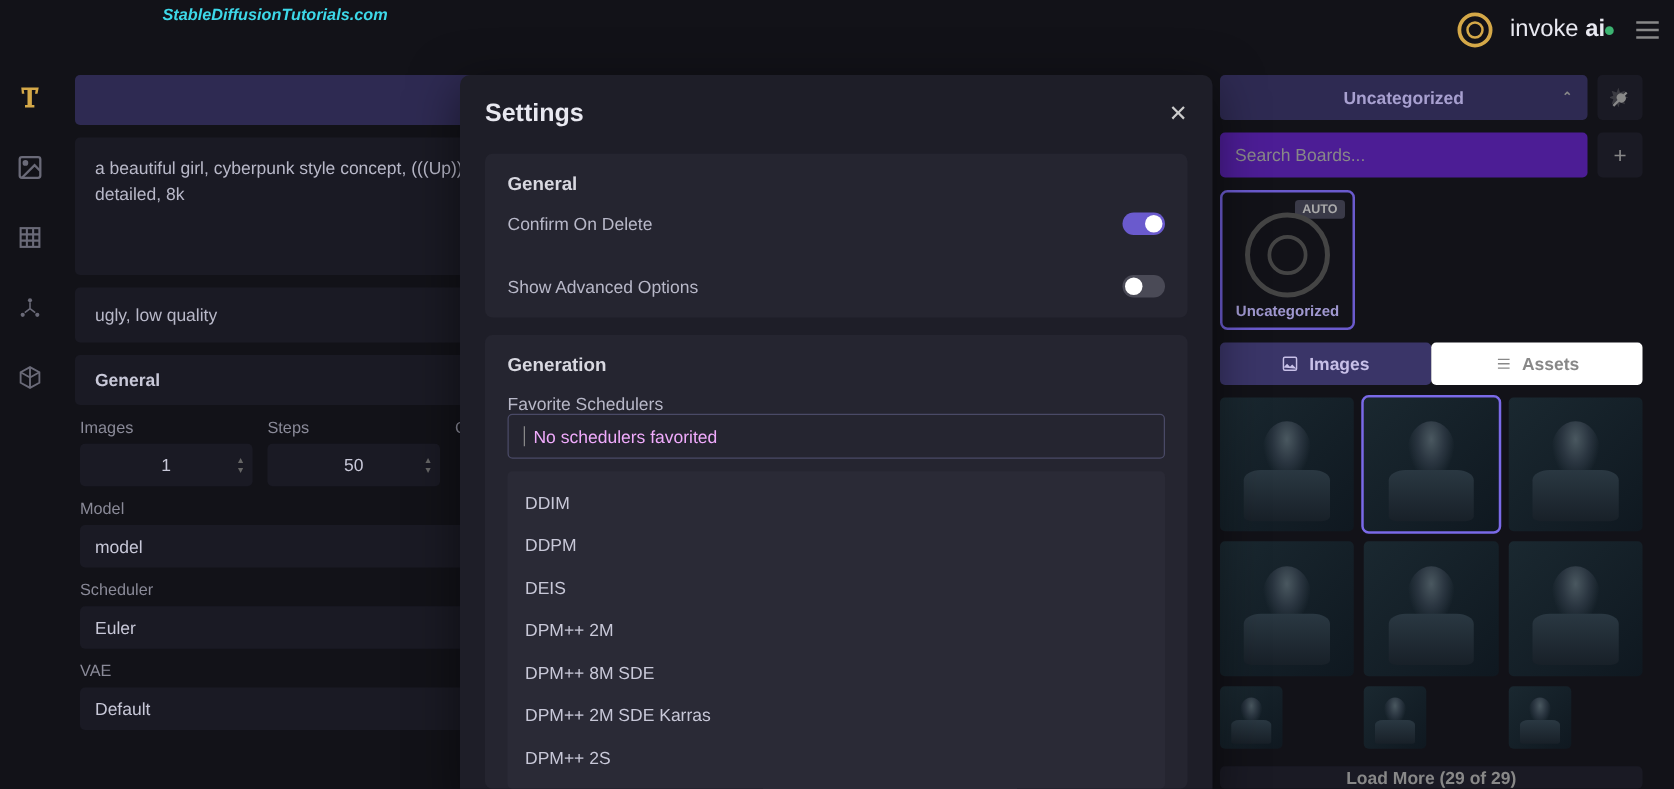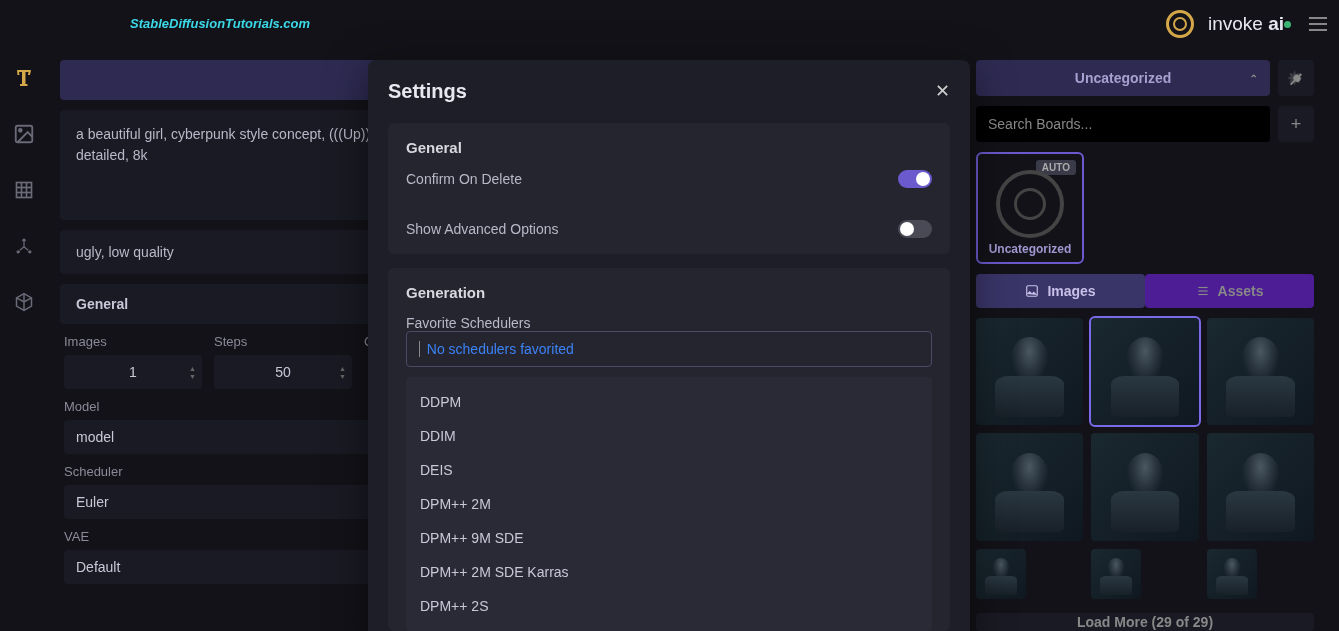--- a/index.html
+++ b/index.html
@@ -1,17 +1,17 @@
 <!DOCTYPE html>
 <html><head>
 <meta charset="utf-8">
 <style>
 *{box-sizing:border-box;margin:0;padding:0;font-family:-apple-system,BlinkMacSystemFont,"Segoe UI",sans-serif}
 body{background:#121218;color:#c8c8d0;width:1339px;height:631px;overflow:hidden;position:relative;font-size:14px}
-.watermark{position:absolute;top:16px;left:130px;color:#3dd8e8;font-weight:700;font-size:13px;z-index:100;font-style:italic}
+.watermark{position:absolute;top:4px;left:130px;color:#3dd8e8;font-weight:700;font-size:13px;z-index:100;font-style:italic}
 .header{height:48px;display:flex;align-items:center;padding:0 12px;justify-content:flex-end}
 .header-left{display:flex;align-items:center;gap:14px}
 .logo-icon{width:28px;height:28px;border-radius:50%;border:3px solid #d4a848;position:relative}
 .logo-icon::after{content:"";position:absolute;top:50%;left:50%;transform:translate(-50%,-50%);width:10px;height:10px;border-radius:50%;border:2px solid #d4a848}
 .brand{font-size:19px;color:#e8e8f0}
 .brand b{font-weight:700}
 .header-right{display:flex;align-items:center;gap:18px}
 .status-dot{width:7px;height:7px;border-radius:50%;background:#3cb371}
 .menu-icon{display:flex;flex-direction:column;gap:4px;cursor:pointer}
 .menu-icon span{width:18px;height:2px;background:#888}
@@ -35,29 +35,29 @@
 .model-col{flex:1}
 .vae-row{display:flex;gap:12px;padding:0 4px}
 .vae-col{flex:1}
 .clear-x{color:#888;font-size:14px;margin-left:auto;cursor:pointer}
 .right-panel{width:358px;padding:12px 12px 0 8px;display:flex;flex-direction:column;gap:10px}
 .cat-row{display:flex;gap:8px}
 .cat-select{flex:1;background:#2e2a52;border-radius:4px;height:36px;display:flex;align-items:center;justify-content:center;color:#a8a0d0;font-weight:600;position:relative}
 .cat-caret{position:absolute;right:12px;font-size:10px;color:#888}
 .wrench-btn{width:36px;height:36px;background:#1a1a24;border-radius:4px;display:flex;align-items:center;justify-content:center;color:#888}
 .search-row{display:flex;gap:8px}
-.search-input{flex:1;background:#000000;border-radius:4px;height:36px;padding:0 12px;color:#888;display:flex;align-items:center}
+.search-input{flex:1;background:#4c1d95;border-radius:4px;height:36px;padding:0 12px;color:#888;display:flex;align-items:center}
 .add-btn{width:36px;height:36px;background:#1a1a24;border-radius:4px;display:flex;align-items:center;justify-content:center;color:#888;font-size:18px}
 .board-card{width:108px;border:2px solid #6a5acd;border-radius:6px;padding:6px;display:flex;flex-direction:column;align-items:center;gap:4px;position:relative}
 .auto-badge{position:absolute;top:6px;right:6px;background:#3a3a48;color:#aaa;font-size:10px;padding:2px 6px;border-radius:3px;font-weight:600}
 .board-thumb{width:68px;height:68px;border-radius:50%;border:4px solid #444;position:relative;margin-top:10px}
 .board-thumb::after{content:"";position:absolute;top:50%;left:50%;transform:translate(-50%,-50%);width:26px;height:26px;border-radius:50%;border:3px solid #444}
 .board-label{font-size:12px;color:#a098d0;font-weight:600}
 .tabs{display:flex;gap:0}
-.tab{flex:1;background:#4c1d95;border-radius:4px;height:34px;display:flex;align-items:center;justify-content:center;gap:8px;color:#888;font-weight:600;cursor:pointer}
+.tab{flex:1;background:#ffffff;border-radius:4px;height:34px;display:flex;align-items:center;justify-content:center;gap:8px;color:#888;font-weight:600;cursor:pointer}
 .tab.active{background:#3a3568;color:#c8c0e8}
 .gallery{display:grid;grid-template-columns:repeat(3,1fr);gap:8px}
 .thumb{aspect-ratio:1;background:linear-gradient(135deg,#1a2830,#0f1820);border-radius:4px;position:relative;overflow:hidden}
 .thumb.selected{outline:2px solid #7a6ae8}
 .thumb::before{content:"";position:absolute;top:18%;left:32%;width:36%;height:44%;background:radial-gradient(ellipse at 50% 30%,#4a5860 0%,#2a3540 40%,transparent 70%);border-radius:50% 50% 40% 40%}
 .thumb::after{content:"";position:absolute;bottom:8%;left:18%;width:64%;height:38%;background:linear-gradient(180deg,#2a3842,#182028);border-radius:20% 20% 10% 10%}
 .thumb.half{height:50px}
 .load-more{background:#1a1a24;border-radius:4px;height:40px;display:flex;align-items:center;justify-content:center;color:#888;font-weight:600;margin-top:4px}
 .modal-backdrop{position:absolute;top:0;left:0;right:0;bottom:0;z-index:50}
 .modal{position:absolute;top:60px;left:368px;width:602px;background:#1e1e28;border-radius:8px;z-index:60;padding:20px 20px 0;box-shadow:0 10px 40px rgba(0,0,0,.5)}
@@ -69,21 +69,21 @@
 .toggle-row{display:flex;justify-content:space-between;align-items:center;margin-bottom:32px}
 .toggle-row:last-child{margin-bottom:0}
 .toggle-label{color:#b8b8c8}
 .toggle{width:34px;height:18px;border-radius:10px;position:relative;cursor:pointer}
 .toggle.on{background:#6a5acd}
 .toggle.off{background:#4a4a56}
 .toggle-knob{width:14px;height:14px;border-radius:50%;background:#fff;position:absolute;top:2px;transition:.2s}
 .toggle.on .toggle-knob{right:2px}
 .toggle.off .toggle-knob{left:2px}
 .fav-label{color:#b8b8c8;}
-.fav-input{border:1px solid #4a4a66;border-radius:4px;height:36px;padding:0 12px;display:flex;align-items:center;color:#3b82f6;margin-bottom:10px;position:relative}
+.fav-input{border:1px solid #4a4a66;border-radius:4px;height:36px;padding:0 12px;display:flex;align-items:center;color:#f0abfc;margin-bottom:10px;position:relative}
 .fav-input::after{content:"";position:absolute;left:12px;top:9px;bottom:9px;width:1px;background:#888}
 .dropdown{background:#2a2a36;border-radius:4px;padding:8px 0;max-height:280px;overflow:hidden}
 .dd-item{padding:9px 14px;color:#c8c8d8;cursor:pointer}
 </style>
 </head>
 <body>
 
 <div class="watermark">StableDiffusionTutorials.com</div>
 
 <div class="header">
@@ -283,23 +283,23 @@
       <div class="toggle off">
           <div class="toggle-knob"></div>
         </div>
     </div>
   </div>
   <div class="modal-section" style="padding-bottom:0">
     <div class="sec-title">Generation</div>
     <div class="fav-label">Favorite Schedulers</div>
     <div class="fav-input">&nbsp;&nbsp;<span>No schedulers favorited</span></div>
     <div class="dropdown">
+      <div class="dd-item">DDIM</div>
       <div class="dd-item">DDPM</div>
-      <div class="dd-item">DDIM</div>
       <div class="dd-item">DEIS</div>
       <div class="dd-item">DPM++ 2M</div>
-      <div class="dd-item">DPM++ 9M SDE</div>
+      <div class="dd-item">DPM++ 8M SDE</div>
       <div class="dd-item">DPM++ 2M SDE Karras</div>
       <div class="dd-item">DPM++ 2S</div>
 
     </div>
   </div>
 </div>
 
 </body></html>

